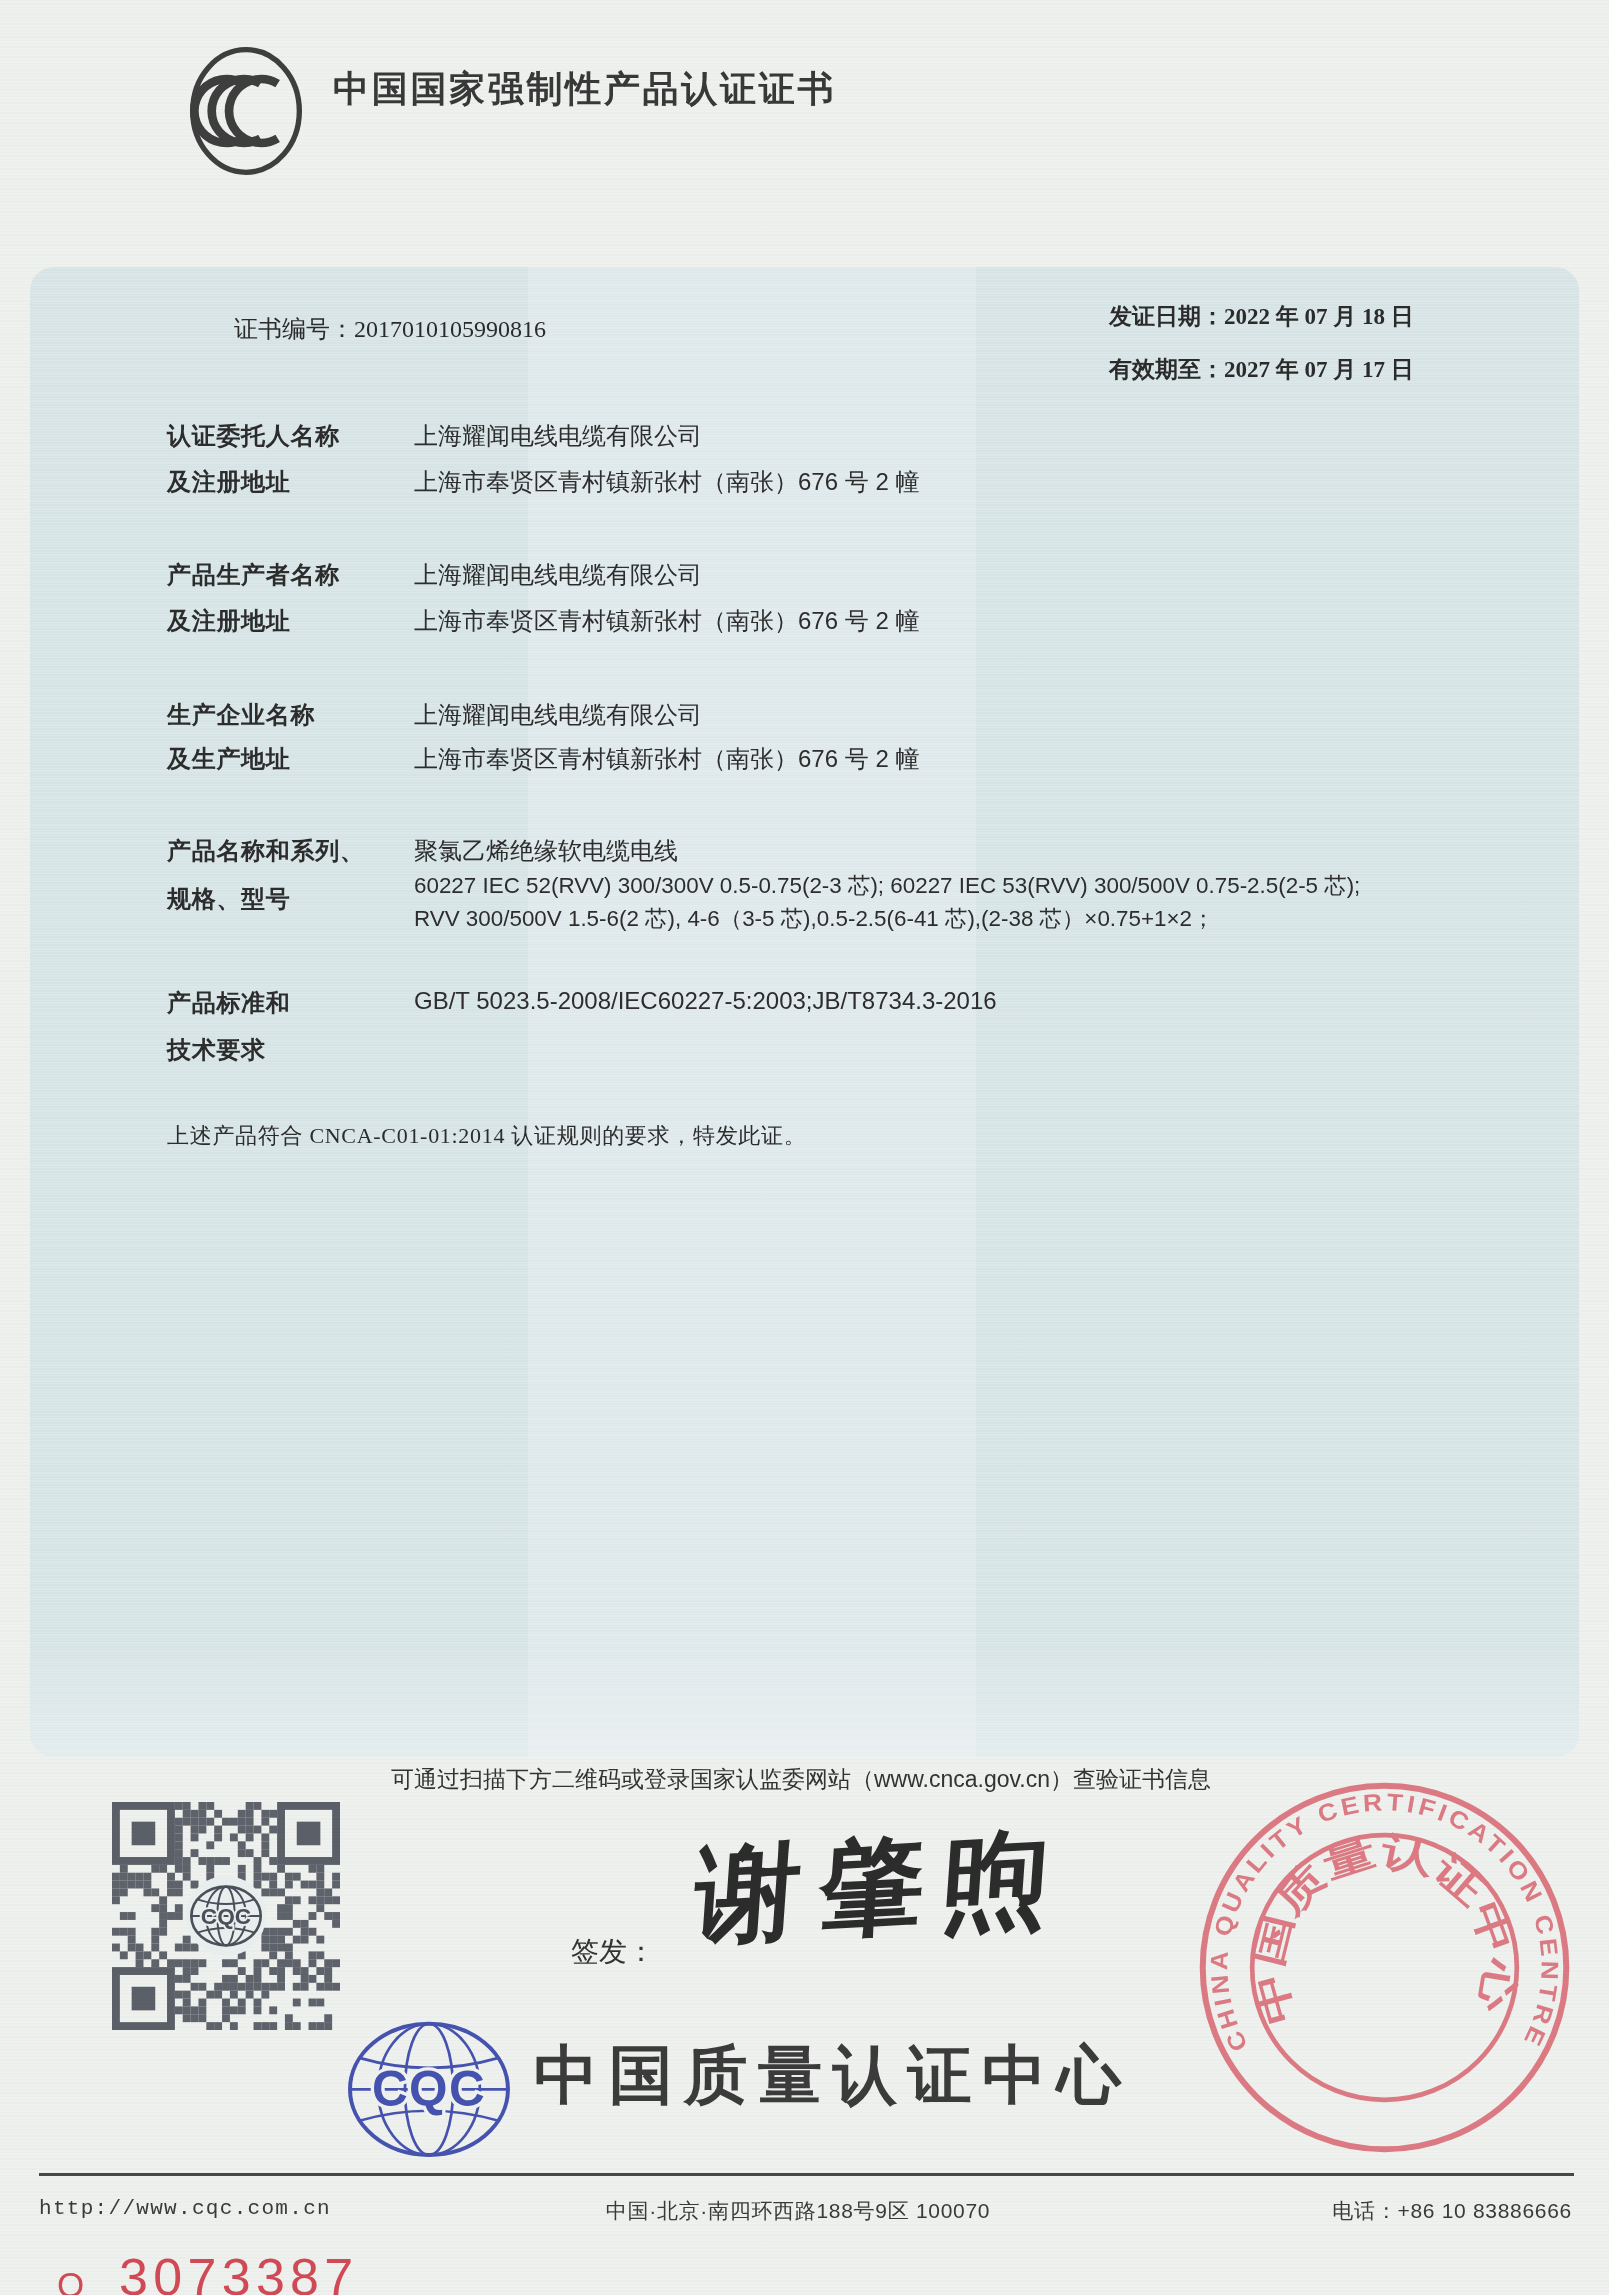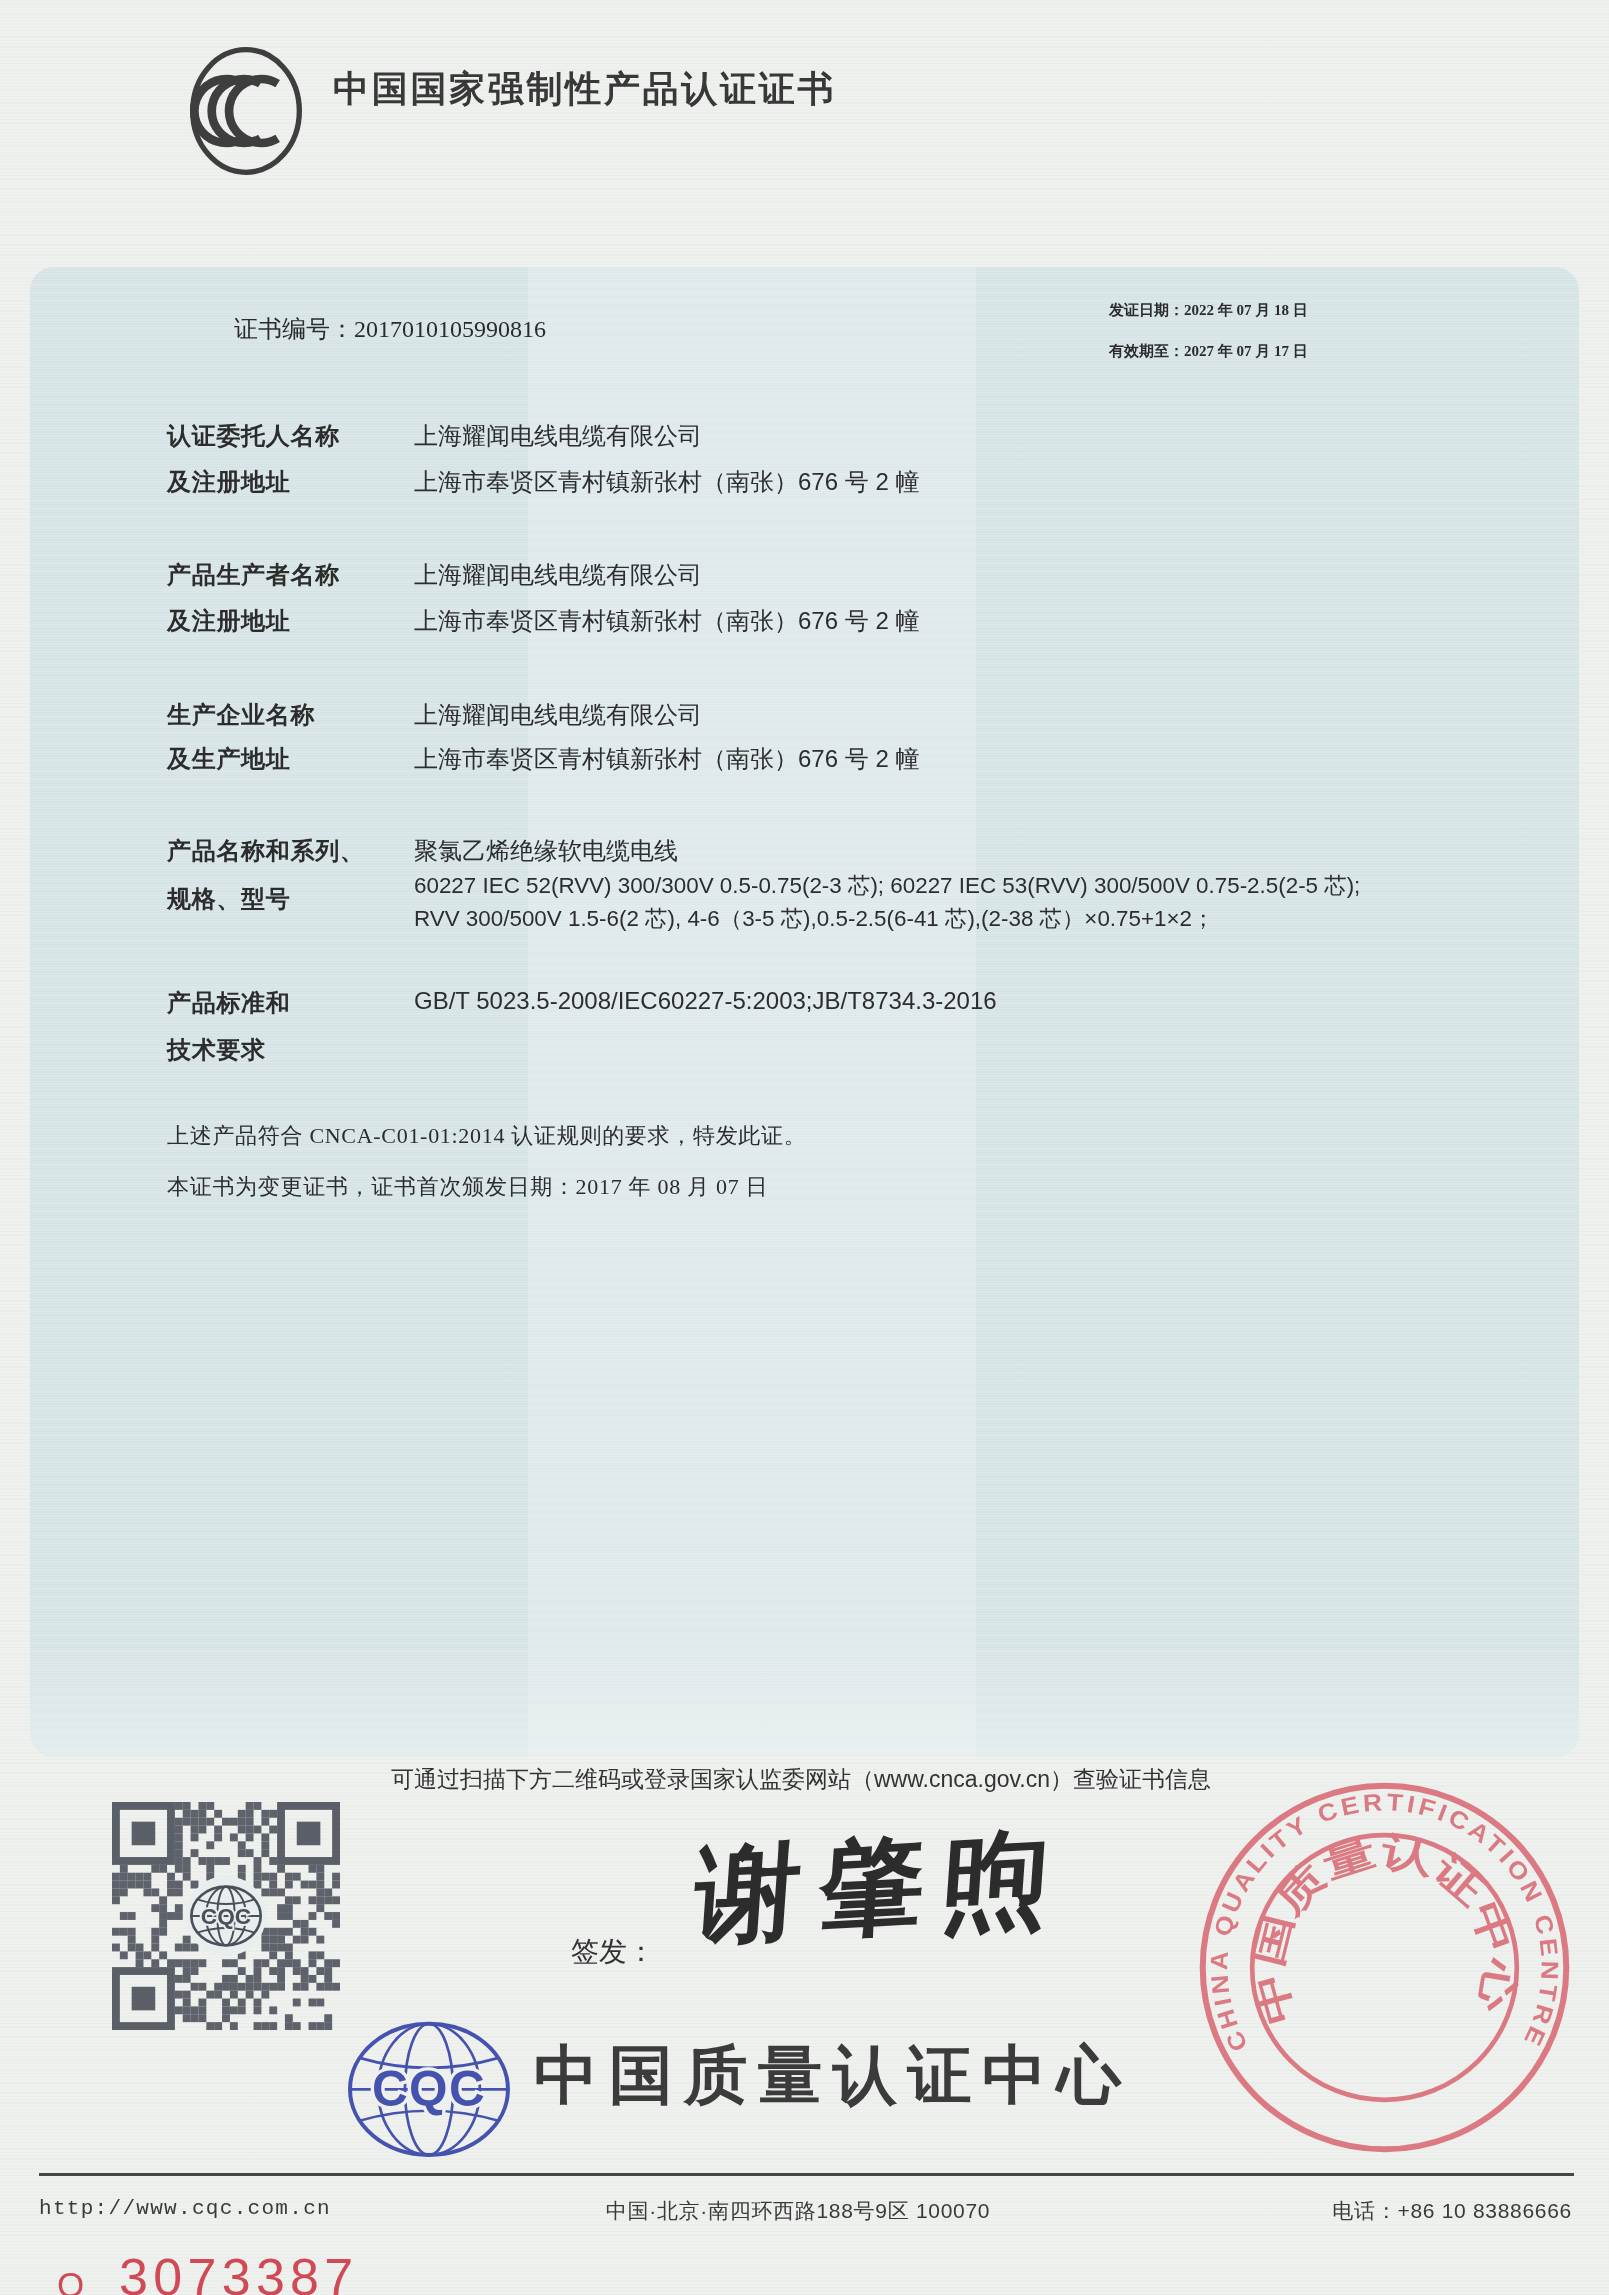--- a/index.html
+++ b/index.html
@@ -25,21 +25,21 @@
   .panel .sheen-b{position:absolute;left:0;bottom:0;width:100%;height:114px;background:linear-gradient(180deg,rgba(255,255,255,0) 0%,rgba(255,255,255,0.30) 100%);border-radius:0 0 24px 24px;}
   
   .ccc-logo{position:absolute;left:186px;top:44px;width:120px;height:134px;}
   .cert-title{
     position:absolute;left:333px;top:65px;
     font-size:36px;font-weight:700;letter-spacing:2.7px;color:#383838;
     white-space:nowrap;
   }
   
   .cert-no-row{position:absolute;left:234px;top:313px;font-size:24px;font-weight:500;white-space:nowrap;color:#2b2b2b;}
-  .date-block{position:absolute;left:1109px;top:301px;font-size:15px;font-weight:600;color:#2b2b2b;}
+  .date-block{position:absolute;left:1109px;top:301px;font-size:23px;font-weight:600;color:#2b2b2b;}
   .date-block .row{white-space:nowrap;margin-bottom:22px;}
   
   .sec{position:absolute;left:0;top:0;width:1537px;}
   .sec .lbl{position:absolute;left:167px;font-size:24px;font-weight:700;color:#2c2c2c;white-space:nowrap;letter-spacing:0.7px;}
   .sec .val{position:absolute;left:414px;font-size:24px;font-weight:400;color:#2d2d2d;white-space:nowrap;}
   .small-val{font-size:22.4px !important;}
   
   .statements{position:absolute;left:167px;top:1121px;font-size:22px;color:#2c2c2c;}
   .statements .line{margin-bottom:21px;white-space:nowrap;letter-spacing:0.7px;}
   
@@ -129,21 +129,20 @@
   </div>
 
   <div class="sec">
     <div class="lbl" style="top:987px;">产品标准和</div>
     <div class="val" style="top:987px;">GB/T 5023.5-2008/IEC60227-5:2003;JB/T8734.3-2016</div>
     <div class="lbl" style="top:1034px;">技术要求</div>
   </div>
 
   <div class="statements serif">
     <div class="line">上述产品符合 CNCA-C01-01:2014 认证规则的要求，特发此证。</div>
-    <div class="line">本证书为变更证书，证书首次颁发日期：2017 年 08 月 07 日</div>
   </div>
 
   <div class="scan-note">可通过扫描下方二维码或登录国家认监委网站（www.cnca.gov.cn）查验证书信息</div>
 
   <svg class="qr" id="qr-svg" viewBox="0 0 342 342">
       <rect x="94.3" y="0.0" width="11.8" height="11.8" fill="#4a4f59" opacity="0.88"></rect>
       <rect x="106.1" y="0.0" width="11.8" height="11.8" fill="#4a4f59" opacity="0.88"></rect>
       <rect x="129.7" y="0.0" width="11.8" height="11.8" fill="#4a4f59" opacity="0.88"></rect>
       <rect x="141.5" y="0.0" width="11.8" height="11.8" fill="#4a4f59" opacity="0.88"></rect>
       <rect x="200.5" y="0.0" width="11.8" height="11.8" fill="#4a4f59" opacity="0.88"></rect>

